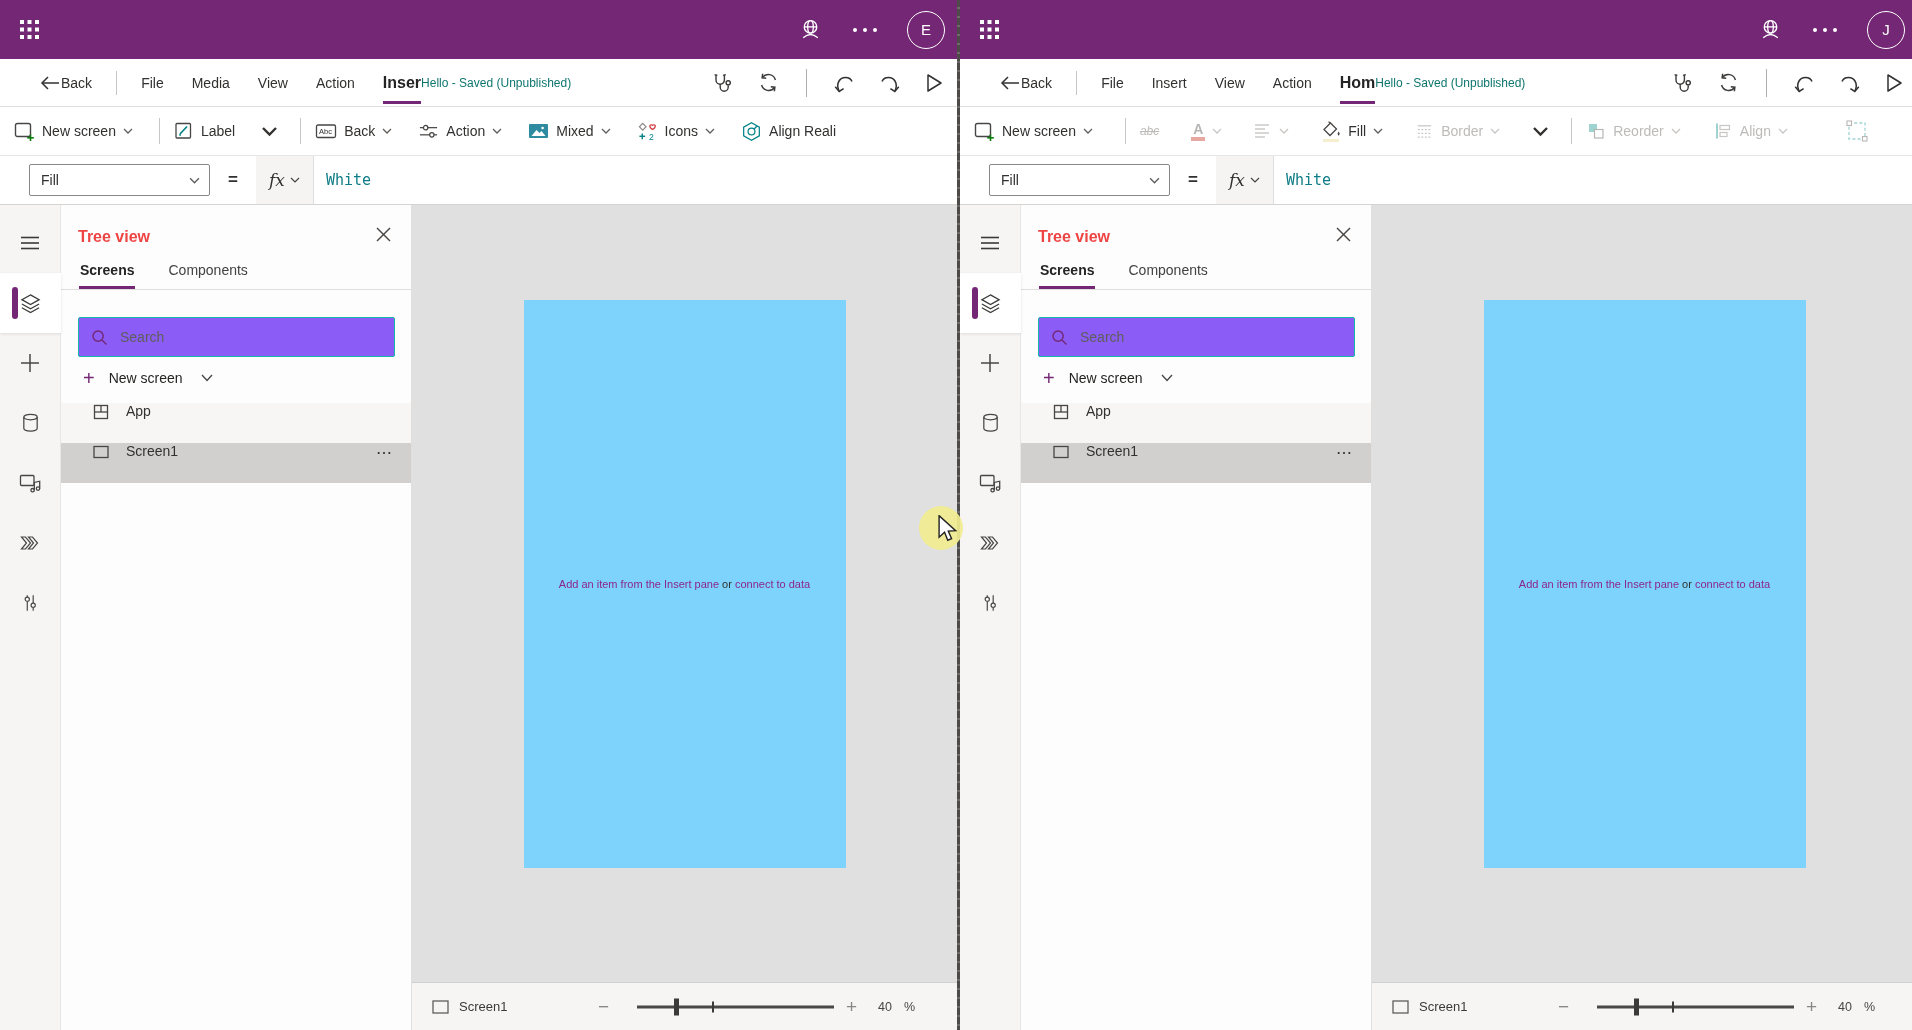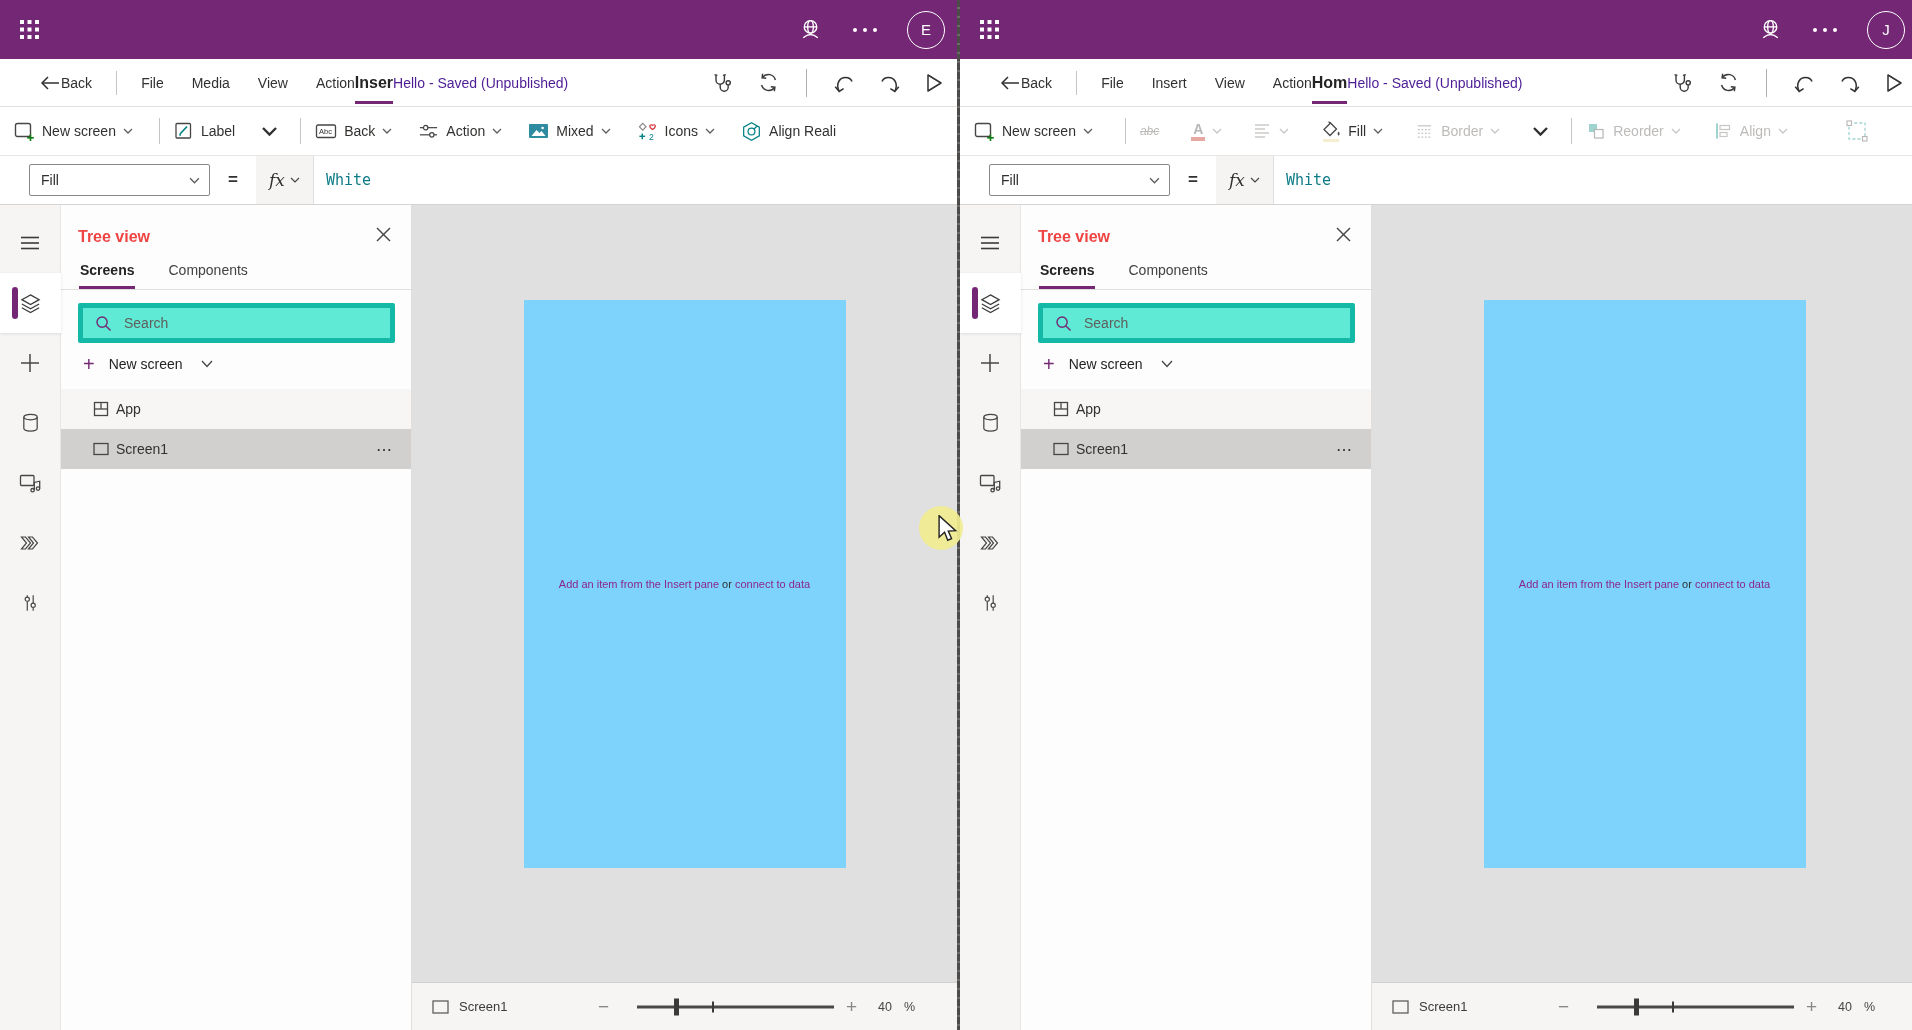--- a/index.html
+++ b/index.html
@@ -24,23 +24,23 @@
   .dots3 i{width:4px;height:4px;border-radius:50%;background:#fff;}
 
   
   .menubar{height:48px;border-bottom:1px solid #e1dfdd;display:flex;align-items:center;
            padding:0 14px 0 40px;flex:0 0 auto;}
   .back{display:flex;align-items:center;gap:1px;font-size:14px;color:#323130;}
   .mb-div{width:1px;height:24px;background:#c8c6c4;margin:0 24px;}
   .tabs{display:flex;align-items:center;gap:28px;}
   .tab{font-size:14px;color:#323130;white-space:nowrap;}
   .tab-active{font-weight:700;color:#242424;position:relative;overflow:hidden;
-              white-space:nowrap;height:48px;display:flex;align-items:center;flex:0 0 auto;}
+              white-space:nowrap;margin-left:28px;height:48px;display:flex;align-items:center;flex:0 0 auto;}
   .tab-active .ul{position:absolute;bottom:3px;left:0;right:0;height:3px;background:#742774;}
-  .doc-title{font-size:14px;color:#4c1d95;white-space:nowrap;}
+  .doc-title{font-size:12px;color:#0f766e;white-space:nowrap;}
   .mb-right{margin-left:auto;display:flex;align-items:center;gap:24px;}
   .mb-div2{width:1px;height:28px;background:#b0aeac;margin:0 2px;}
   .mb-ic{display:flex;align-items:center;}
 
   
   .ribbon{height:49px;border-bottom:1px solid #e8e6e4;display:flex;align-items:center;
           padding-left:14px;flex:0 0 auto;white-space:nowrap;overflow:hidden;}
   .rb-btn{display:flex;align-items:center;gap:7px;font-size:14px;color:#323130;margin-right:26px;flex:0 0 auto;}
   .ribbon-home .rb-btn{margin-right:32px;}
   .rb-btn.disabled{color:#bdbbb9;}
@@ -75,29 +75,29 @@
                             background:#742774;border-radius:3px;}
 
   .treepanel{width:351px;background:#fdfdfd;border-right:1px solid #e1dfdd;flex:0 0 auto;
              display:flex;flex-direction:column;}
   .tp-title-row{display:flex;align-items:center;justify-content:space-between;padding:22px 20px 0 17px;}
   .tp-title{font-size:16px;font-weight:600;color:#ef4444;}
   .tp-tabs{display:flex;gap:32px;margin-top:16px;padding-left:18px;border-bottom:1px solid #e1dfdd;}
   .tp-tab{font-size:14px;color:#424242;padding:0 1px 11px 1px;position:relative;}
   .tp-tab.active{font-weight:700;color:#242424;}
   .tp-tab.active::after{content:"";position:absolute;left:0;right:0;bottom:0;height:3px;background:#742774;}
-  .tp-search{margin:13px 16px 0 17px;height:40px;border:5px solid #14b8a6;border-radius:2px;background:#5eead4;
+  .tp-search{margin:27px 16px 0 17px;height:40px;border:1px solid #14b8a6;border-radius:2px;background:#8b5cf6;
              display:flex;align-items:center;padding:0 10px 0 12px;gap:10px;}
   .tp-search input{border:0;outline:0;flex:1;font-size:14px;color:#323130;background:transparent;}
   .tp-search input::placeholder{color:#605e5c;}
   .tp-new{display:flex;align-items:center;margin:11px 16px 8px 22px;font-size:14px;color:#252423;}
   .tp-new .plus{color:#742774;font-size:20px;font-weight:400;margin-right:14px;line-height:1;}
   .tp-new .chev{margin-left:18px;display:flex;}
   .tp-list{margin-top:7px;}
-  .tp-row{height:40px;display:flex;align-items:center;padding:0 18px 0 31px;font-size:14px;color:#323130;gap:6px;}
+  .tp-row{height:40px;display:flex;padding:0 18px 0 31px;font-size:14px;color:#323130;gap:16px;}
   .tp-row.app{background:#f7f6f5;}
   .tp-row.selected{background:#d2d0ce;}
   .tp-row .dots{margin-left:auto;color:#323130;font-size:16px;letter-spacing:1px;}
 
   .canvascol{flex:1;display:flex;flex-direction:column;min-width:0;}
   .canvas{flex:1;background:#e0e0e0;position:relative;overflow:hidden;}
   .phone{position:absolute;left:50%;transform:translateX(-50%);top:95px;width:322px;height:568px;background:#7dd3fc;}
   .hint{position:absolute;top:50%;left:0;right:0;transform:translateY(-50%);text-align:center;
         font-size:11px;color:#8b268b;}
   .hint .or{color:#323130;}

